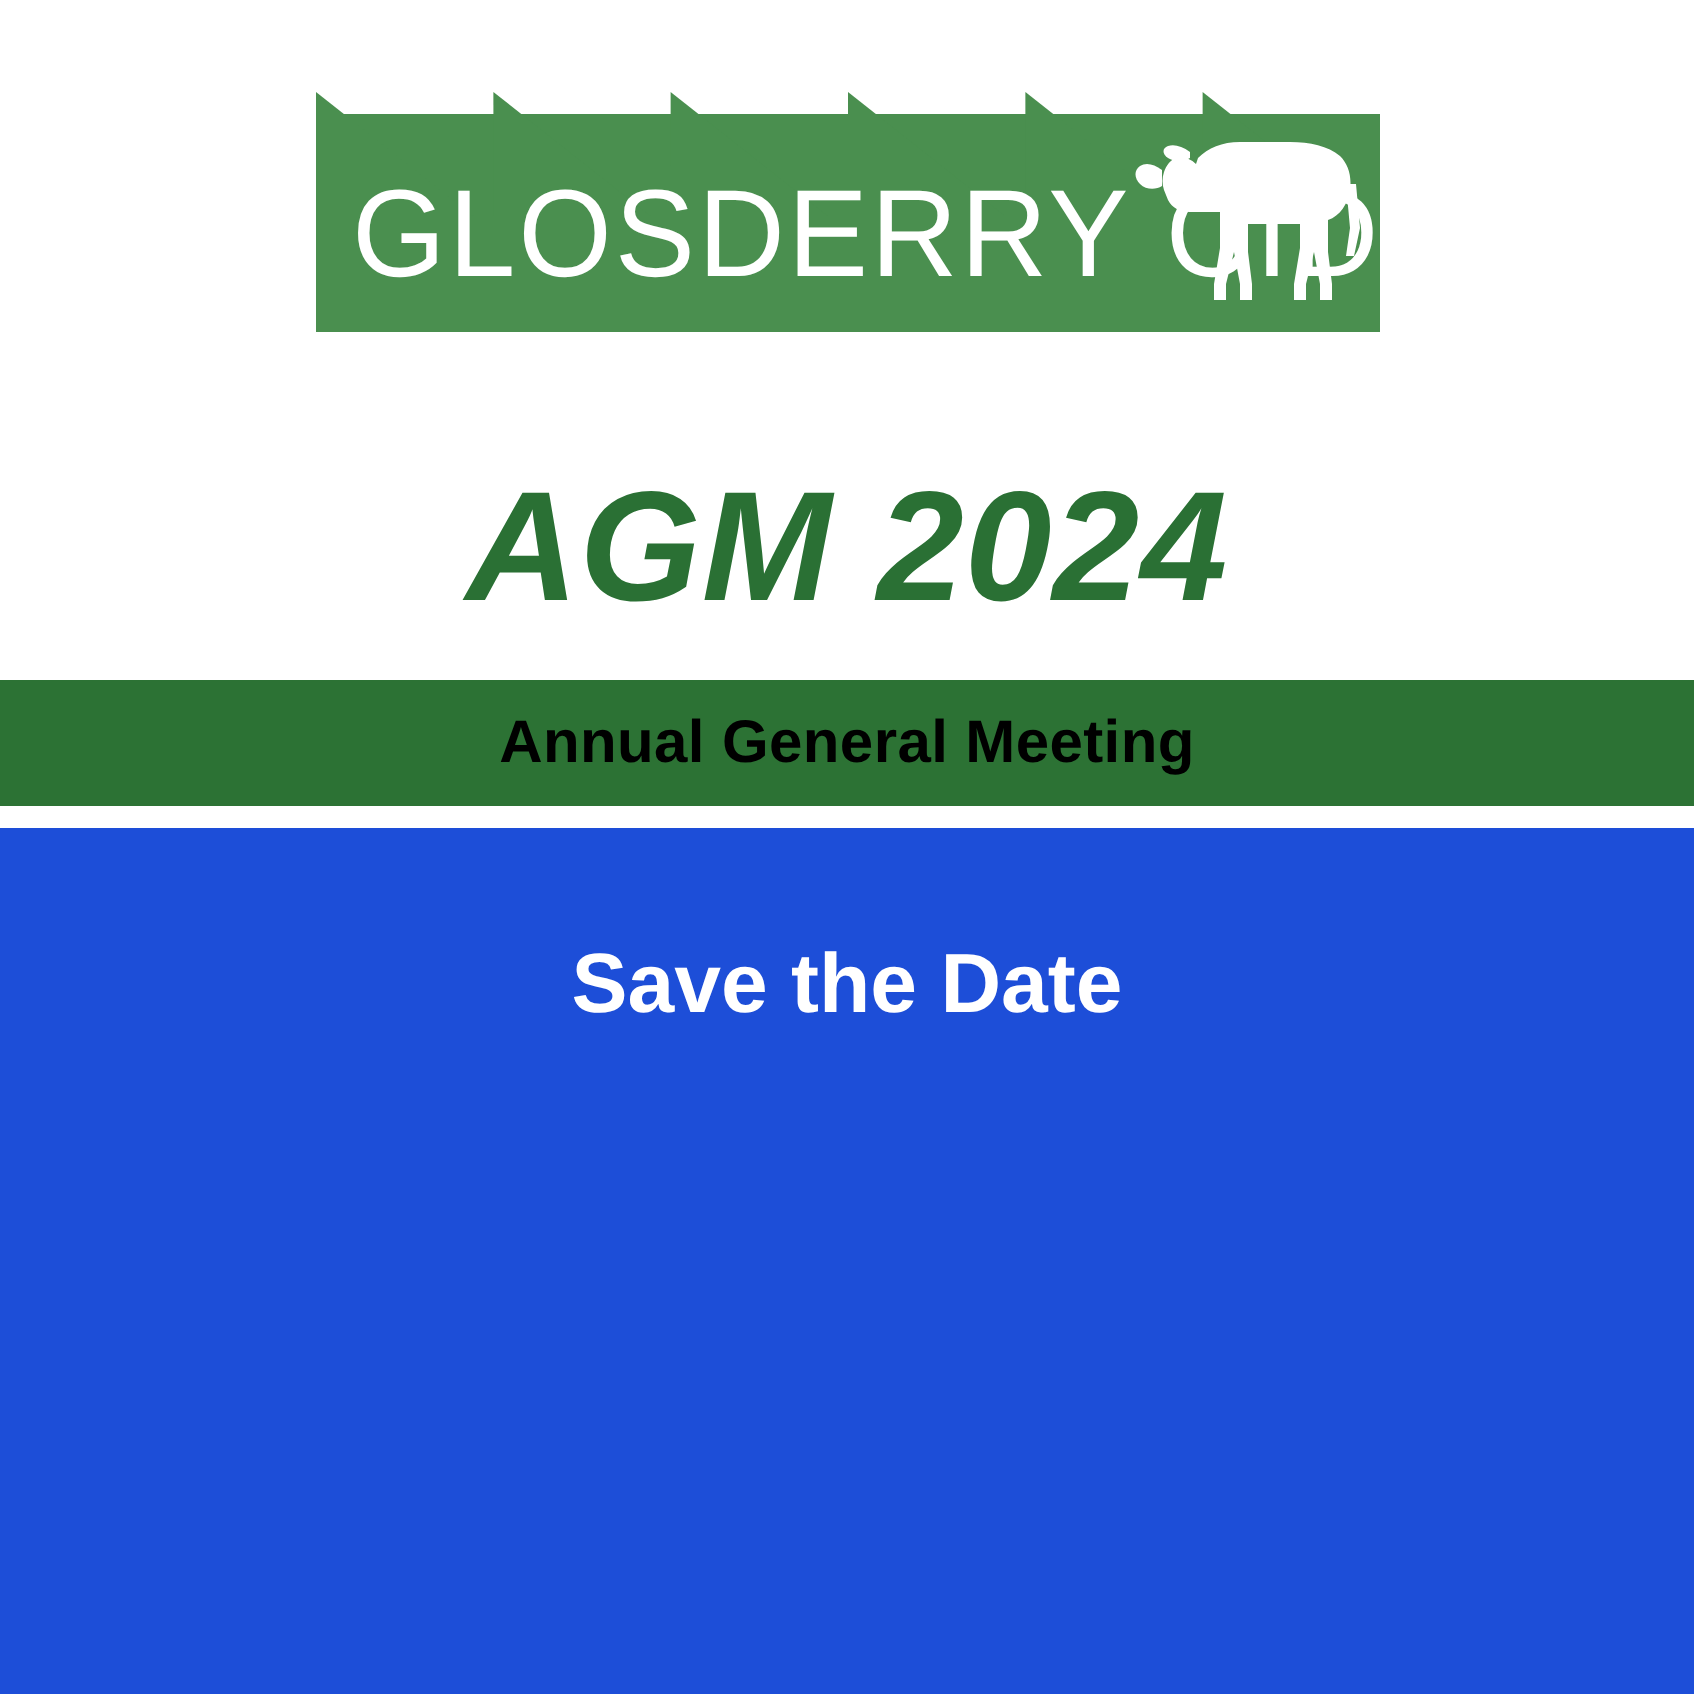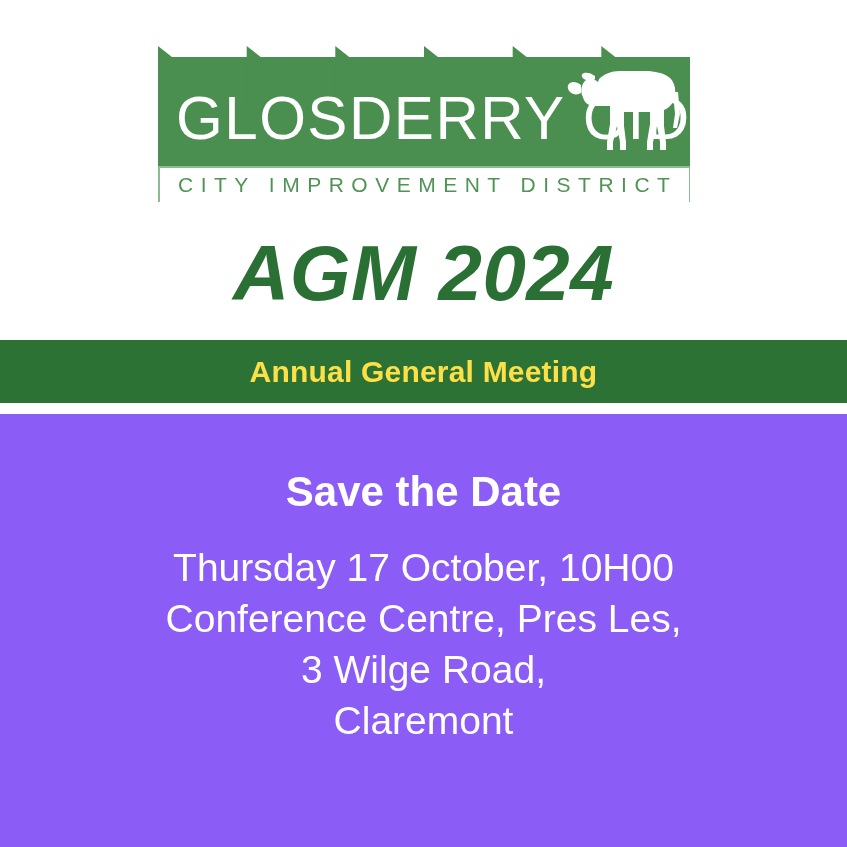--- a/index.html
+++ b/index.html
@@ -140,42 +140,42 @@
     background: #2c7234;
     display: flex;
     align-items: center;
     justify-content: center;
   }
   .subtitle-text {
     font-family: "Liberation Sans", sans-serif;
     font-size: 30px;
     font-weight: bold;
     letter-spacing: 0.2px;
-    color: #fde047;
+    color: #000000;
     line-height: 1;
   }
 
   
   .divider {
     position: absolute;
     left: 0;
     top: 403px;
     width: 847px;
     height: 11px;
     background: #ffffff;
   }
 
   
   .body-section {
     position: absolute;
     left: 0;
     top: 414px;
     width: 847px;
     height: 433px;
-    background: #8b5cf6;
+    background: #1d4ed8;
   }
   .save-the-date {
     position: absolute;
     left: 0;
     top: 57px;
     width: 847px;
     text-align: center;
     font-family: "Liberation Sans", sans-serif;
     font-size: 42px;
     font-weight: bold;
@@ -279,45 +279,33 @@
             <path d="M 437,38 C 433,35 429,34 426,35 C 423,36 423,39 426,41 C 429,43 434,43 437,41 Z"></path>
             <path d="M 515,54 L 520,54 L 522,76 L 519,90 L 515,90 L 517,76 Z"></path>
           </g>
         </svg>
 
         <div class="logo-wordmark">
           <span class="logo-wordmark-text">GLOSDERRY CID</span>
         </div>
       </div>
 
-      <div class="logo-tagline-row">
-        <div class="tag-rule-top"></div>
-        <div class="tag-rule-left"></div>
-        <div class="tag-rule-right"></div>
-        <div class="logo-tagline-text">CITY IMPROVEMENT DISTRICT</div>
-      </div>
 
     </div>
 
     <div class="headline">AGM 2024</div>
 
   </div>
 
   <div class="subtitle-band">
     <span class="subtitle-text">Annual General Meeting</span>
   </div>
 
   <div class="divider"></div>
 
   <div class="body-section">
 
     <div class="save-the-date">Save the Date</div>
 
-    <div class="details">
-      <div class="details-line">Thursday 17 October, 10H00</div>
-      <div class="details-line">Conference Centre, Pres Les,</div>
-      <div class="details-line">3 Wilge Road,</div>
-      <div class="details-line">Claremont</div>
-    </div>
 
   </div>
 
 </div>
 
 </body></html>

